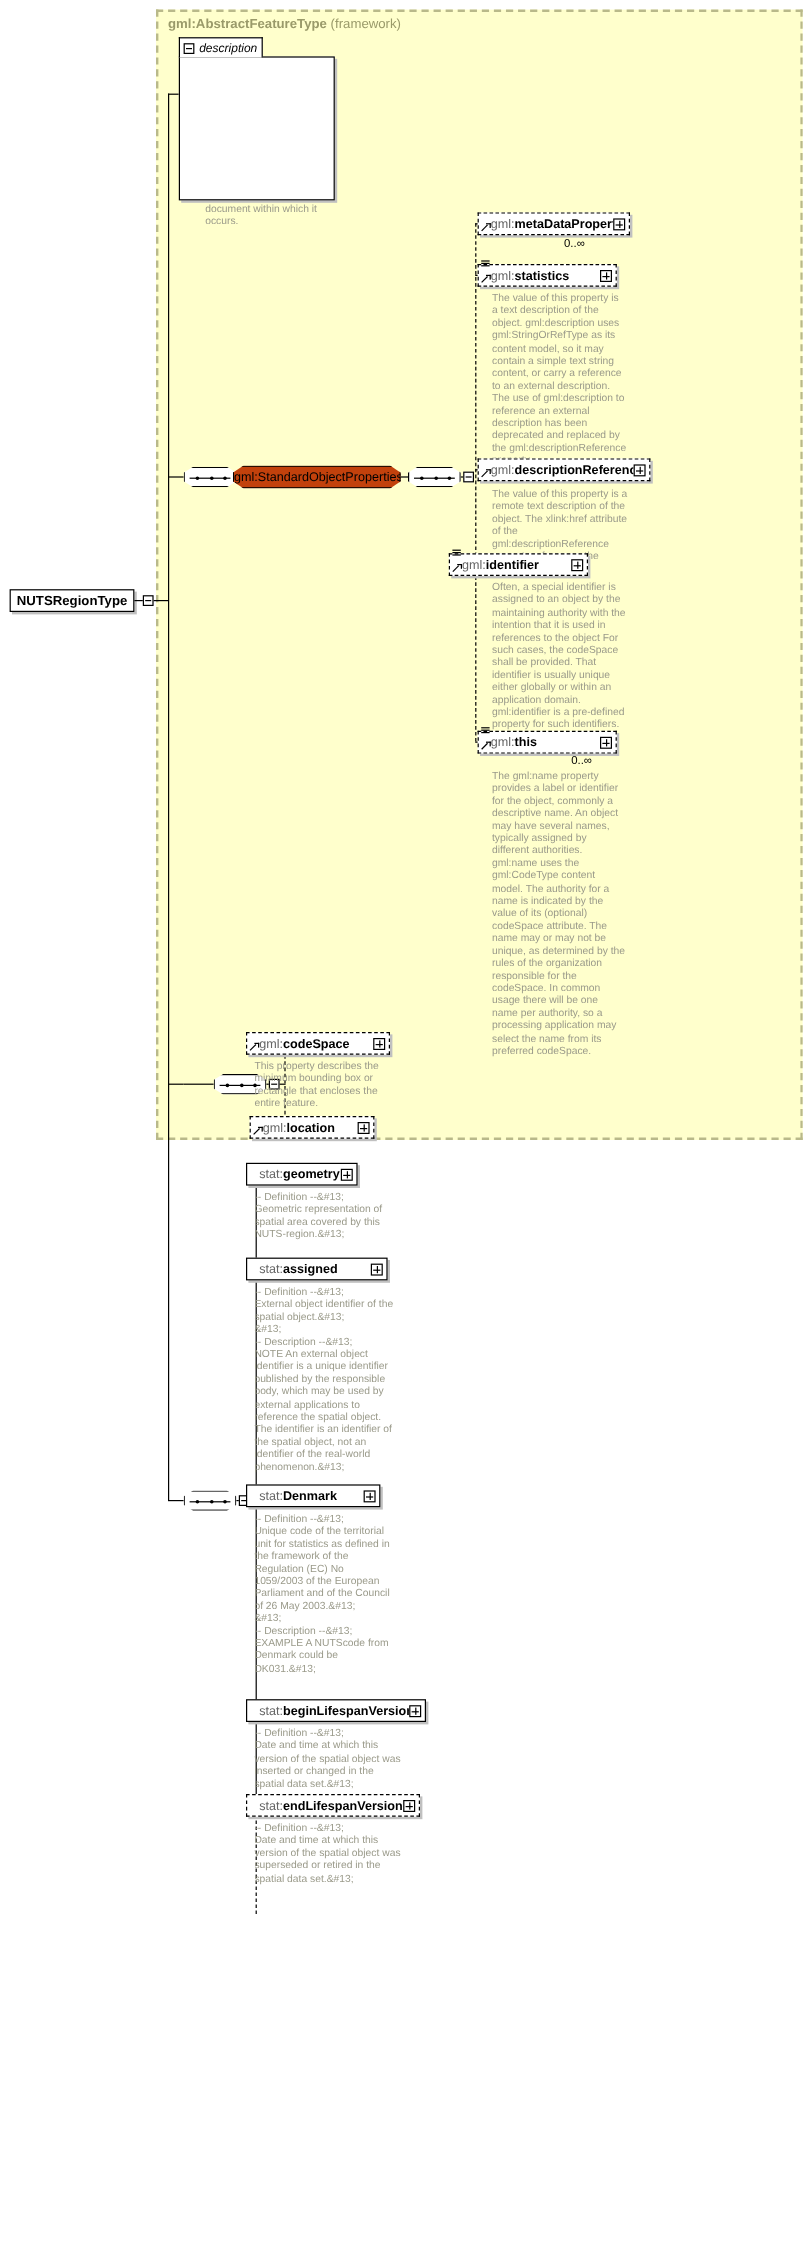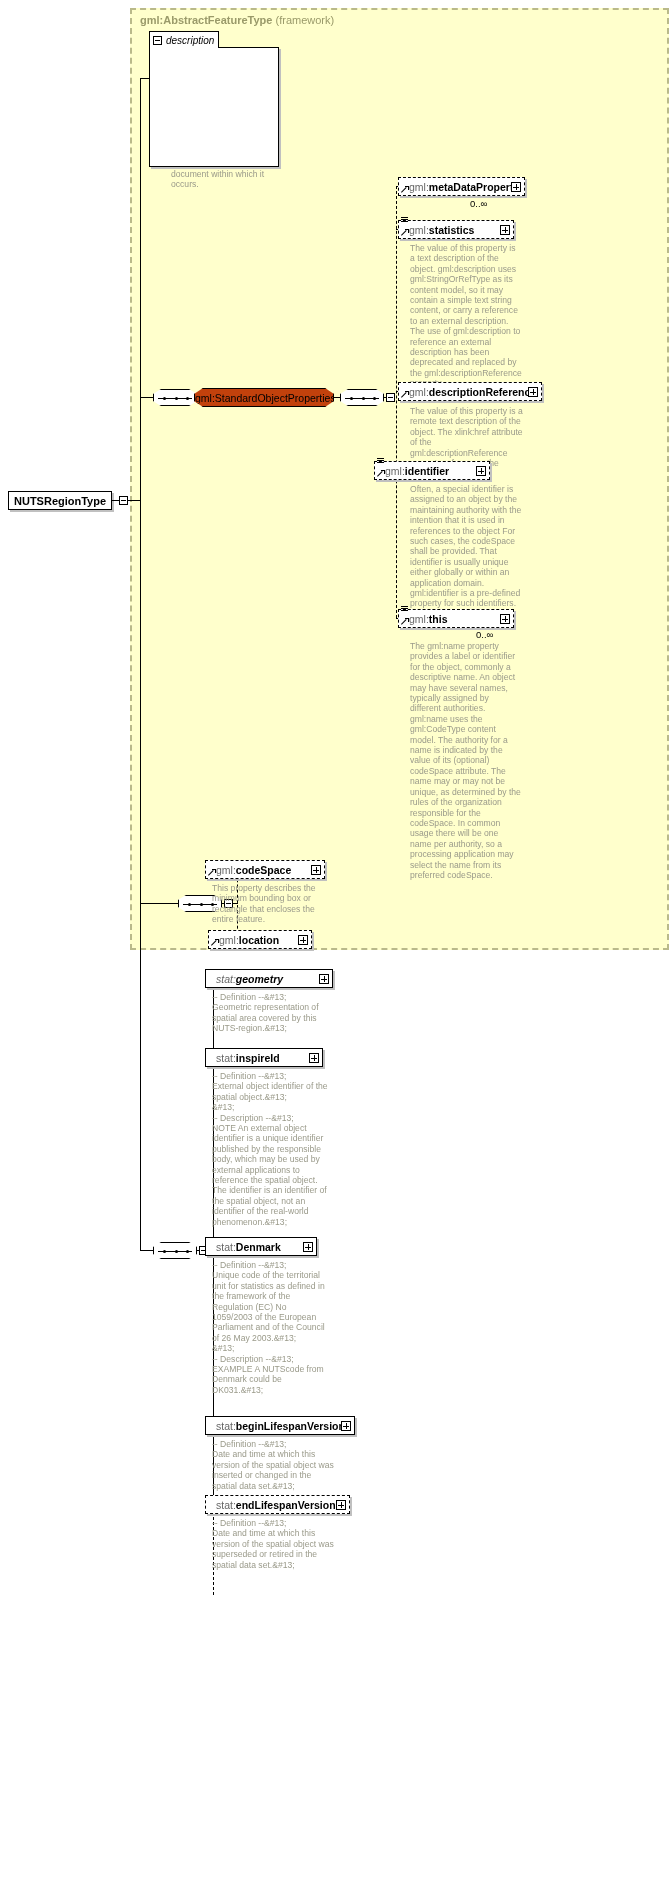--- a/index.html
+++ b/index.html
@@ -322,30 +322,30 @@
   </div>
   <div class="ln h" style="left:197px;top:1250px;width:5px;"></div>
   <div class="sm-minus" style="left:199px;top:1246px;"></div>
 
   <div class="ln v" style="left:213px;top:978px;height:529px;"></div>
   <div class="ln h" style="left:208px;top:1250px;width:6px;"></div>
 
   <div class="dln v" style="left:213px;top:1507px;height:88px;"></div>
 
   <div class="ln h" style="left:213px;top:978px;width:12px;"></div>
-  <div class="elbox solid" style="left:205px;top:969px;width:128px;font-style:italic;">
+  <div class="elbox solid" style="left:205px;top:969px;width:93px;">
     <span class="lbl"><span class="pfx">stat:</span><span>geometry</span></span>
     <span class="plusbox"></span>
   </div>
   <div class="doc" style="left:212px;top:992px;width:116px;">-- Definition --&amp;#13;
 Geometric representation of spatial area covered by this NUTS-region.&amp;#13;</div>
 
   <div class="ln h" style="left:213px;top:1057px;width:12px;"></div>
   <div class="elbox solid" style="left:205px;top:1048px;width:118px;">
-    <span class="lbl"><span class="pfx">stat:</span><span>inspireId</span></span>
+    <span class="lbl"><span class="pfx">stat:</span><span>assigned</span></span>
     <span class="plusbox"></span>
   </div>
   <div class="doc" style="left:212px;top:1071px;width:116px;">-- Definition --&amp;#13;
 External object identifier of the spatial object.&amp;#13;
 &amp;#13;
 -- Description --&amp;#13;
 NOTE An external object identifier is a unique identifier published by the responsible body, which may be used by external applications to reference the spatial object. The identifier is an identifier of the spatial object, not an identifier of the real-world phenomenon.&amp;#13;</div>
 
   <div class="ln h" style="left:213px;top:1246px;width:12px;"></div>
   <div class="elbox solid" style="left:205px;top:1237px;width:112px;">

